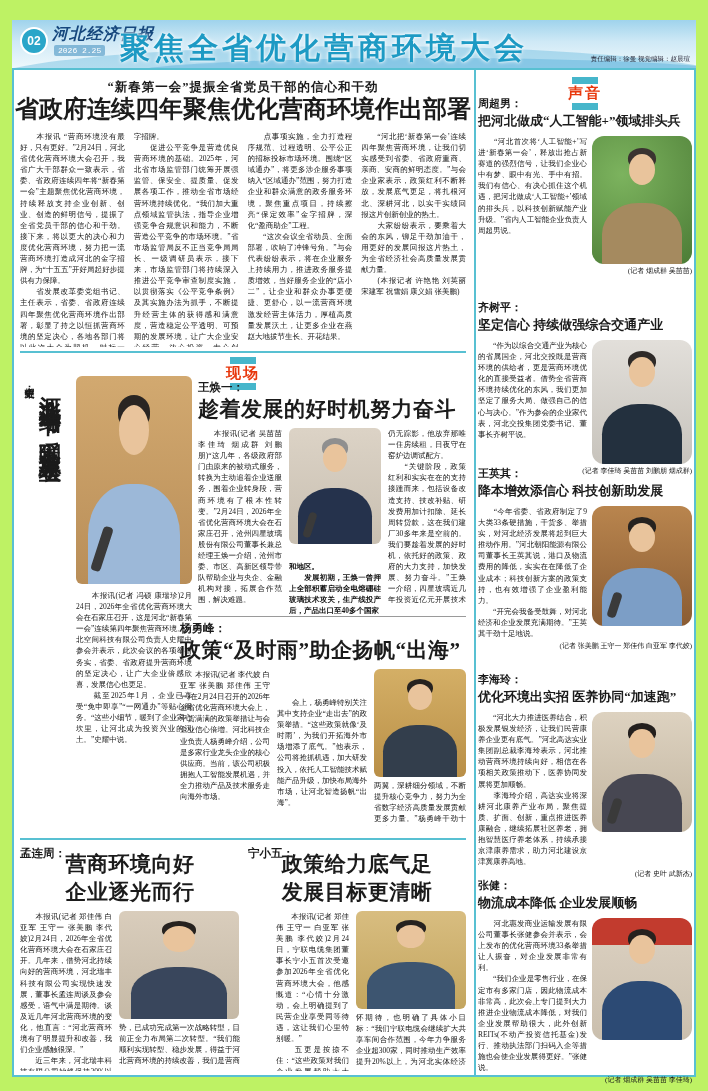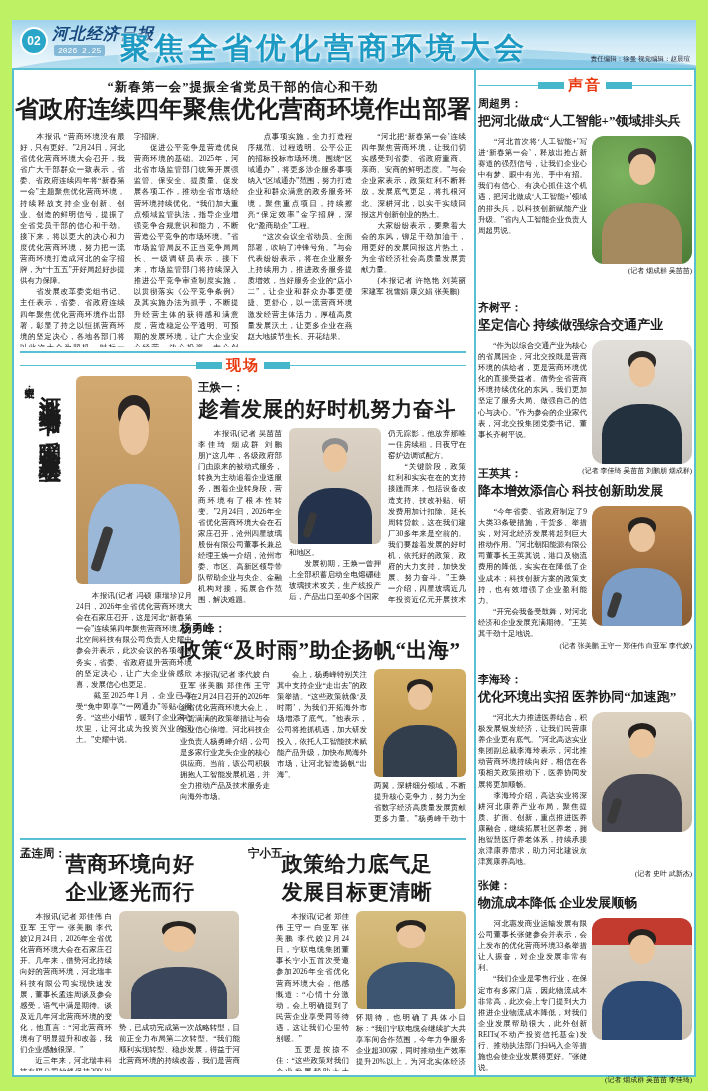--- a/index.html
+++ b/index.html
@@ -35,21 +35,21 @@
   .kicker{position:absolute;left:20px;top:79px;width:446px;text-align:center;
           font-size:12.5px;font-weight:bold;letter-spacing:1px;}
   .lead-headline{position:absolute;left:14px;top:93px;width:458px;text-align:center;
           font-size:24px;font-weight:900;letter-spacing:0px;}
   .lead-cols{position:absolute;left:20px;top:131px;width:446px;height:216px;
           display:flex;gap:9px;}
   .col{flex:1;overflow:hidden;}
   .bodytext{font-size:7.5px;line-height:1.48;text-align:justify;white-space:pre-line;color:#141414;}
   .credit{font-size:7px;text-align:right;color:#141414;margin-top:2px;}
   
-  .sec-hdr{position:absolute;display:flex;align-items:center;}
+  .sec-hdr{position:absolute;display:flex;align-items:center;flex-direction:column;}
   .sec-line{flex:1;border-top:1.5px solid #58c0d2;}
   .sec-bar{width:26px;height:7px;background:#46b6cb;}
   .sec-label{color:#e8380d;font-weight:900;font-size:15px;letter-spacing:2px;margin:0 4px;}
   
   .name-label{font-size:11.5px;font-weight:bold;}
   .scene-headline{font-size:21px;font-weight:900;letter-spacing:0.5px;}
   .vert{writing-mode:vertical-rl;text-orientation:upright;}
   .vname{position:absolute;left:2px;top:4px;font-size:10px;font-weight:bold;height:120px;}
   .vheadline{position:absolute;left:15px;top:2px;font-size:22px;font-weight:900;
              letter-spacing:3px;height:452px;}
@@ -131,36 +131,36 @@
     <div class="scene-headline">趁着发展的好时机努力奋斗</div>
     <div style="display:flex;gap:7px;margin-top:5px;height:178px;">
       <div class="bodytext" style="width:84px;overflow:hidden;">　　本报讯(记者 吴苗苗 李佳琦 烟成群 刘鹏朋)“这几年，各级政府部门由原来的被动式服务，转换为主动追着企业送服务，围着企业转身段，营商环境有了根本性转变。”2月24日，2026年全省优化营商环境大会在石家庄召开，沧州四星玻璃股份有限公司董事长兼总经理王焕一介绍，沧州市委、市区、高新区领导带队帮助企业与央企、金融机构对接，拓展合作范围，解决难题。</div>
       <div style="width:92px;">
         <div class="photo" style="width: 92px; height: 116px; background: linear-gradient(rgb(220, 211, 198), rgb(200, 191, 177));">
           <div class="hair" style="background: rgb(143, 143, 143);"></div>
           <div class="head"></div>
           <div class="torso" style="background: rgb(37, 50, 76);"></div>
           <div class="mic"></div>
         </div>
-        <div class="bodytext" style="height:58px;overflow:hidden;margin-top:3px;">和地区。
+        <div class="bodytext" style="height:58px;overflow:hidden;margin-top:17px;font-weight:bold;">和地区。
 　　发展初期，王焕一曾押上全部积蓄启动全电熔硼硅玻璃技术攻关，生产线投产后，产品出口至40多个国家</div>
       </div>
       <div class="bodytext" style="flex:1;overflow:hidden;">仍无踪影，他放弃那唯一住房续租，日夜守在窑炉边调试配方。
 　　“关键阶段，政策红利和实实在在的支持接踵而来，包括设备改造支持、技改补贴、研发费用加计扣除、延长周转贷款，这在我们建厂30多年来是空前的。我们要趁着发展的好时机，依托好的政策、政府的大力支持，加快发展、努力奋斗。”王焕一介绍，四星玻璃近几年投资近亿元开展技术攻关，核心工艺填补了国内空白，两个厂区都已完成“智慧工厂”建设，“十五五”期间将建成全球最大中硼硅药玻产业集群，保障产业链自主可控，持续助力中国创新药走向世界。</div>
     </div>
   </div>
 
   <div class="hrule-gray" style="left:198px;top:616px;width:268px;"></div>
 
   <div style="position:absolute;left:180px;top:621px;width:286px;height:212px;">
     <div class="name-label">杨勇峰：</div>
     <div class="scene-headline">政策“及时雨”助企扬帆“出海”</div>
     <div style="display:flex;gap:7px;margin-top:5px;height:158px;">
       <div class="bodytext" style="width:90px;overflow:hidden;">　　本报讯(记者 李代姣 白亚军 张美鹏 郑佳伟 王守一)在2月24日召开的2026年全省优化营商环境大会上，干货满满的政策举措让与会企业信心倍增。河北科技企业负责人杨勇峰介绍，公司是多家行业龙头企业的核心供应商。当前，该公司积极拥抱人工智能发展机遇，并全力推动产品及技术服务走向海外市场。</div>
-      <div class="bodytext" style="width:90px;overflow:hidden;">　　会上，杨勇峰特别关注其中支持企业“走出去”的政策举措。“这些政策就像‘及时雨’，为我们开拓海外市场增添了底气。”他表示，公司将抢抓机遇，加大研发投入，依托人工智能技术赋能产品升级，加快布局海外市场，让河北智造扬帆“出海”。</div>
+      <div class="bodytext" style="width:90px;overflow:hidden;margin-top:28px;">　　会上，杨勇峰特别关注其中支持企业“走出去”的政策举措。“这些政策就像‘及时雨’，为我们开拓海外市场增添了底气。”他表示，公司将抢抓机遇，加大研发投入，依托人工智能技术赋能产品升级，加快布局海外市场，让河北智造扬帆“出海”。</div>
       <div style="flex:1;">
         <div class="photo" style="width: 92px; height: 108px; background: linear-gradient(rgb(212, 175, 102), rgb(185, 143, 71));">
           <div class="hair" style="background: rgb(38, 34, 31);"></div>
           <div class="head"></div>
           <div class="torso" style="background: rgb(51, 62, 76);"></div>
         </div>
         <div class="bodytext" style="height:46px;overflow:hidden;margin-top:3px;">两翼，深耕细分领域，不断提升核心竞争力，努力为全省数字经济高质量发展贡献更多力量。”杨勇峰干劲十足地说。</div>
       </div>
     </div>
   </div>

